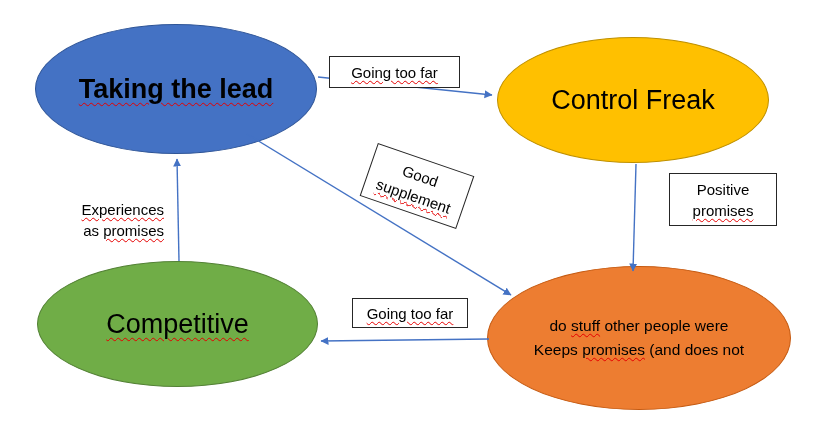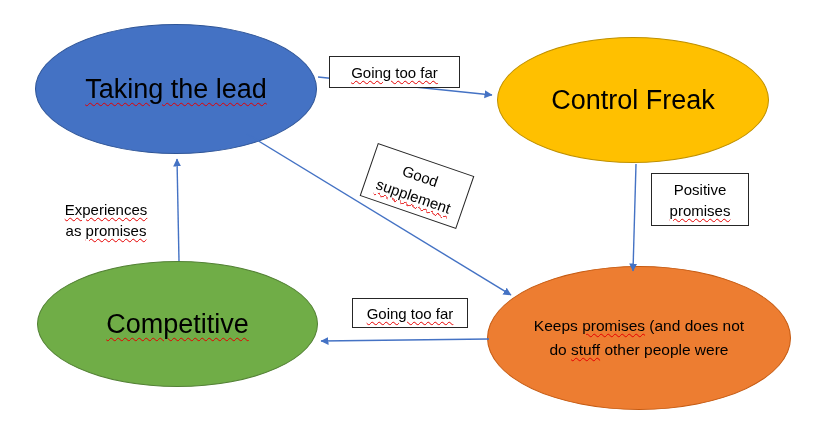--- a/index.html
+++ b/index.html
@@ -12,31 +12,31 @@
   * { margin:0; padding:0; box-sizing:border-box; }
   body { background:#fff; font-family:"Liberation Sans", sans-serif; color:#000; }
   .canvas { position:relative; width:828px; height:423px; background:#fff; overflow:hidden; }
 
   .arrows { position:absolute; left:0; top:0; z-index:2; }
   .arrow-line { stroke:var(--arrow); stroke-width:1.4; }
   .ahead { fill:var(--arrow); }
 
   .node { position:absolute; border-radius:50%; display:flex; align-items:center; justify-content:center;
           text-align:center; z-index:1; }
-  .node-blue   { background:var(--node-blue);   border:1.5px solid var(--node-blue-border); }
+  .node-blue   { background:var(--node-blue);   border:1.5px solid var(--node-blue-border);font-weight:bold; }
   .node-yellow { background:var(--node-yellow); border:1.5px solid var(--node-yellow-border); }
   .node-green  { background:var(--node-green);  border:1.5px solid var(--node-green-border); }
   .node-orange { background:var(--node-orange); border:1.5px solid var(--node-orange-border); }
   .node-text.big   { font-size:27px; line-height:1.2; }
   .node-text.small { font-size:15.5px; line-height:1.55; }
 
   .edge-label { position:absolute; z-index:3; display:flex; flex-direction:column; align-items:center;
                 justify-content:center; font-size:15px; line-height:1.4; text-align:center; }
   .boxed { background:#fff; border:1px solid var(--label-border); }
-  .plain { background:transparent; }
+  .plain { background:transparent;align-items:flex-end; }
   .rotated { transform:rotate(19deg); }
 
   .line { white-space:nowrap; }
   .sq {
     text-decoration-line:underline;
     text-decoration-style:wavy;
     text-decoration-color:var(--squiggle);
     text-decoration-thickness:1px;
     text-underline-offset:0.16em;
   }
@@ -72,35 +72,35 @@
   </div>
 
   <div class="node node-green" style="left:37px;top:261px;width:281px;height:126px;">
     <div class="node-text big">
         <div class="line"><span class="sq">Competitive</span></div>
       </div>
   </div>
 
   <div class="node node-orange" style="left:487px;top:266px;width:304px;height:144px;">
     <div class="node-text small">
+        <div class="line"><span>do </span><span class="sq">stuff</span><span> other people were</span></div>
         <div class="line"><span>Keeps </span><span class="sq">promises</span><span> (and does not</span></div>
-        <div class="line"><span>do </span><span class="sq">stuff</span><span> other people were</span></div>
       </div>
   </div>
 
   <div class="edge-label boxed" style="left:329px;top:56px;width:131px;height:32px;">
       <div class="line"><span class="sq">Going too far</span></div>
     </div>
 
   <div class="edge-label boxed rotated" style="left:366px;top:158px;width:102px;height:56px;">
       <div class="line"><span>Good</span></div>
       <div class="line"><span class="sq">supplement</span></div>
     </div>
 
-  <div class="edge-label boxed" style="left:651px;top:173px;width:98px;height:53px;">
+  <div class="edge-label boxed" style="left:669px;top:173px;width:108px;height:53px;">
       <div class="line"><span>Positive</span></div>
       <div class="line"><span class="sq">promises</span></div>
     </div>
 
   <div class="edge-label boxed" style="left:352px;top:298px;width:116px;height:30px;">
       <div class="line"><span class="sq">Going too far</span></div>
     </div>
 
   <div class="edge-label plain" style="left:48px;top:196px;width:116px;height:48px;">
       <div class="line"><span class="sq">Experiences</span></div>

